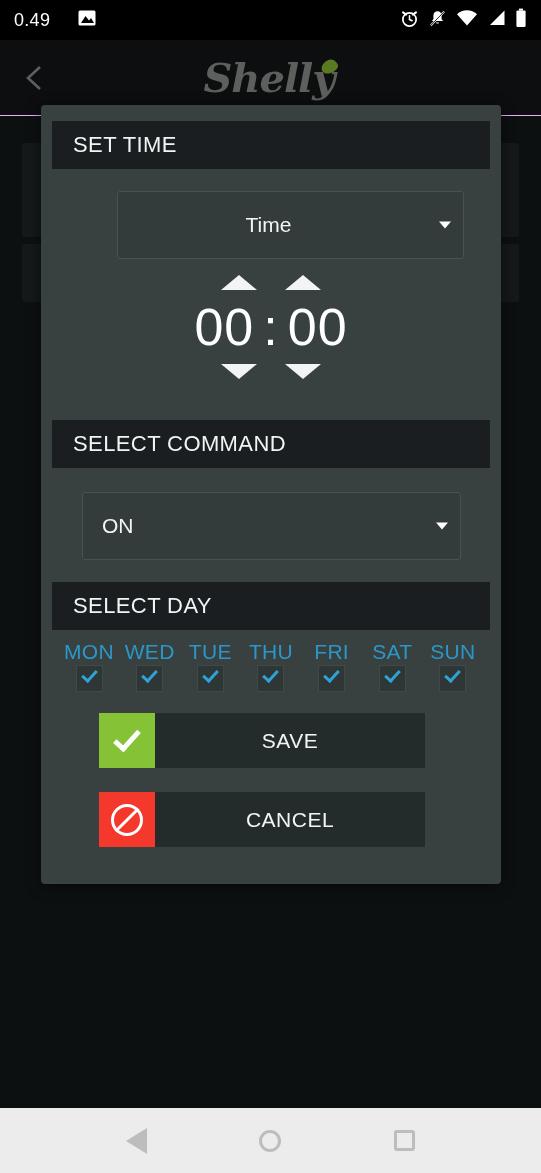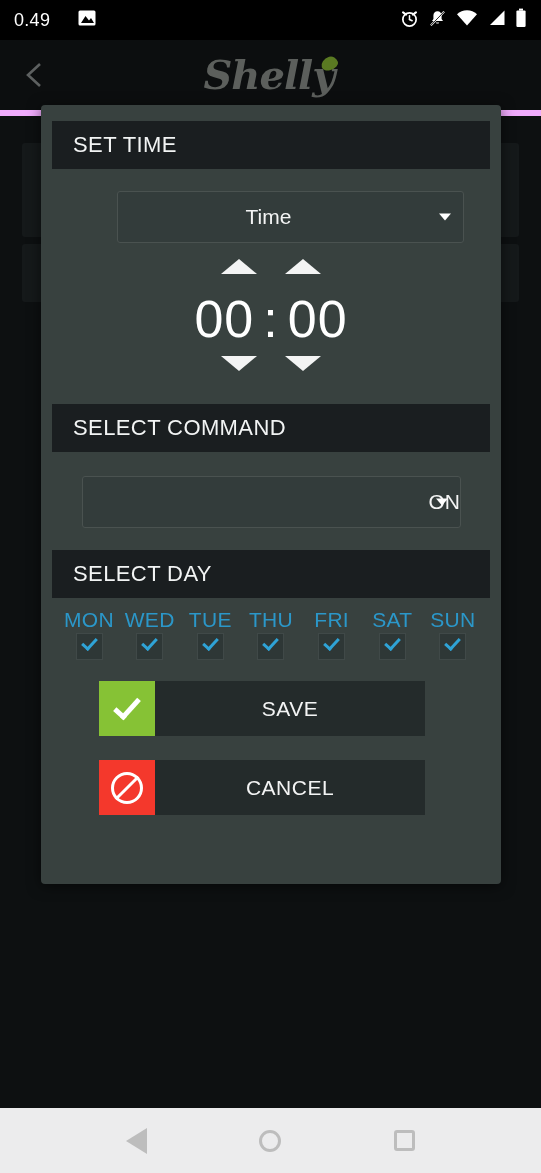--- a/index.html
+++ b/index.html
@@ -33,21 +33,21 @@
   #status-right {
     margin-left: auto; display: flex; align-items: center; gap: 9px;
   }
   .sicon { display: block; }
 
   
   #app-header {
     position: absolute; top: 40px; left: 0;
     width: 541px; height: 76px;
     background: #0c0e0f;
-    border-bottom: 6px solid #f0abfc;
+    border-bottom: 1px solid #f0abfc;
   }
   #back-chevron {
     position: absolute; left: 18px; top: 50%;
     transform: translateY(-50%);
     width: 34px; height: 34px;
   }
   #logo-wrap {
     position: absolute; left: 50%; top: 50%;
     transform: translate(-50%, -50%);
     display: flex; align-items: flex-start;
@@ -97,21 +97,21 @@
     color: #f2f4f4;
     font-size: 22px;
     font-family: "Liberation Sans Narrow", "Liberation Sans", sans-serif;
     font-weight: 400;
     letter-spacing: .4px;
   }
 
   
   .select-box {
     position: relative;
-    height: 52px;
+    height: 68px;
     background: #333c3b;
     border: 1px solid #4a5250;
     border-radius: 3px;
     display: flex; align-items: center;
   }
   .select-box .sel-text {
     color: #f3f4f4; font-size: 21px;
   }
   .select-box .caret {
     position: absolute; right: 12px; top: 50%;
@@ -124,21 +124,21 @@
 
   #time-type-select {
     margin: 22px 37px 0 76px;
     justify-content: center;
   }
   #time-type-select .sel-text { transform: translateX(-22px); }
 
   #command-select {
     margin: 24px 40px 0 41px;
     padding-left: 19px;
-    justify-content: flex-end;
+    justify-content: flex-start;
   }
 
   
   #time-spinner {
     margin-top: 16px;
     position: relative;
     height: 132px;
   }
   .arrow-row {
     display: flex; justify-content: center;
@@ -156,21 +156,21 @@
     border-left: 18px solid transparent;
     border-right: 18px solid transparent;
     border-top: 15px solid #f3f4f4;
   }
   #time-digits {
     display: flex; align-items: center; justify-content: center;
     color: #ffffff;
     font-size: 52px;
     font-family: "Liberation Sans Narrow", "Liberation Sans", sans-serif;
     letter-spacing: 1px;
-    margin: 16px 0 8px 0;
+    margin: 8px 0 8px 0;
     height: 58px;
   }
   #time-digits .colon { margin: 0 9px; }
 
   
   #days-row {
     display: flex;
     margin: 10px 22px 0 22px;
     justify-content: space-between;
   }

